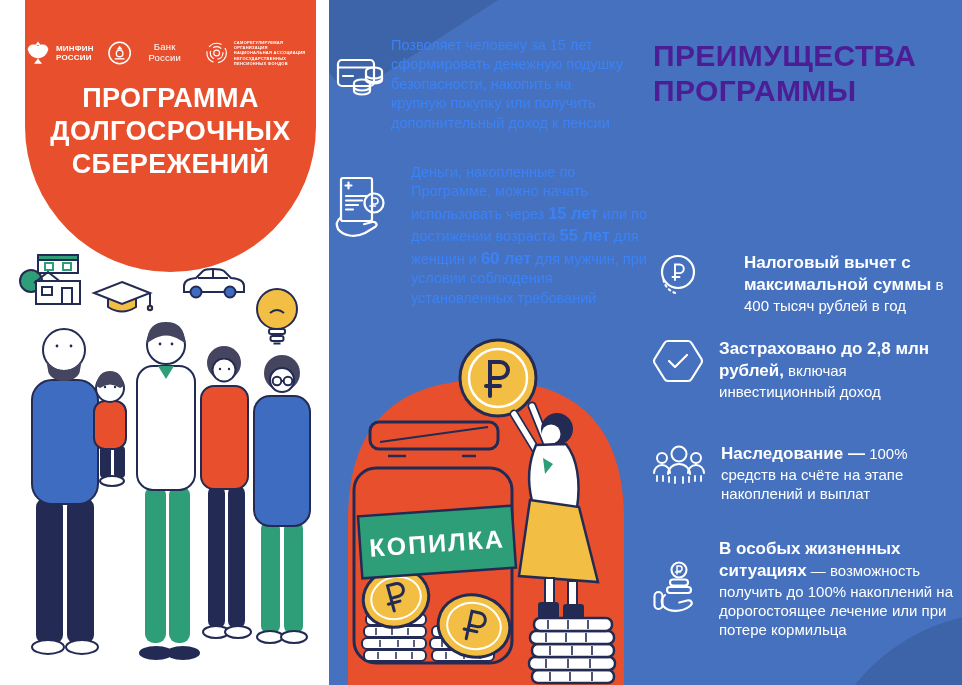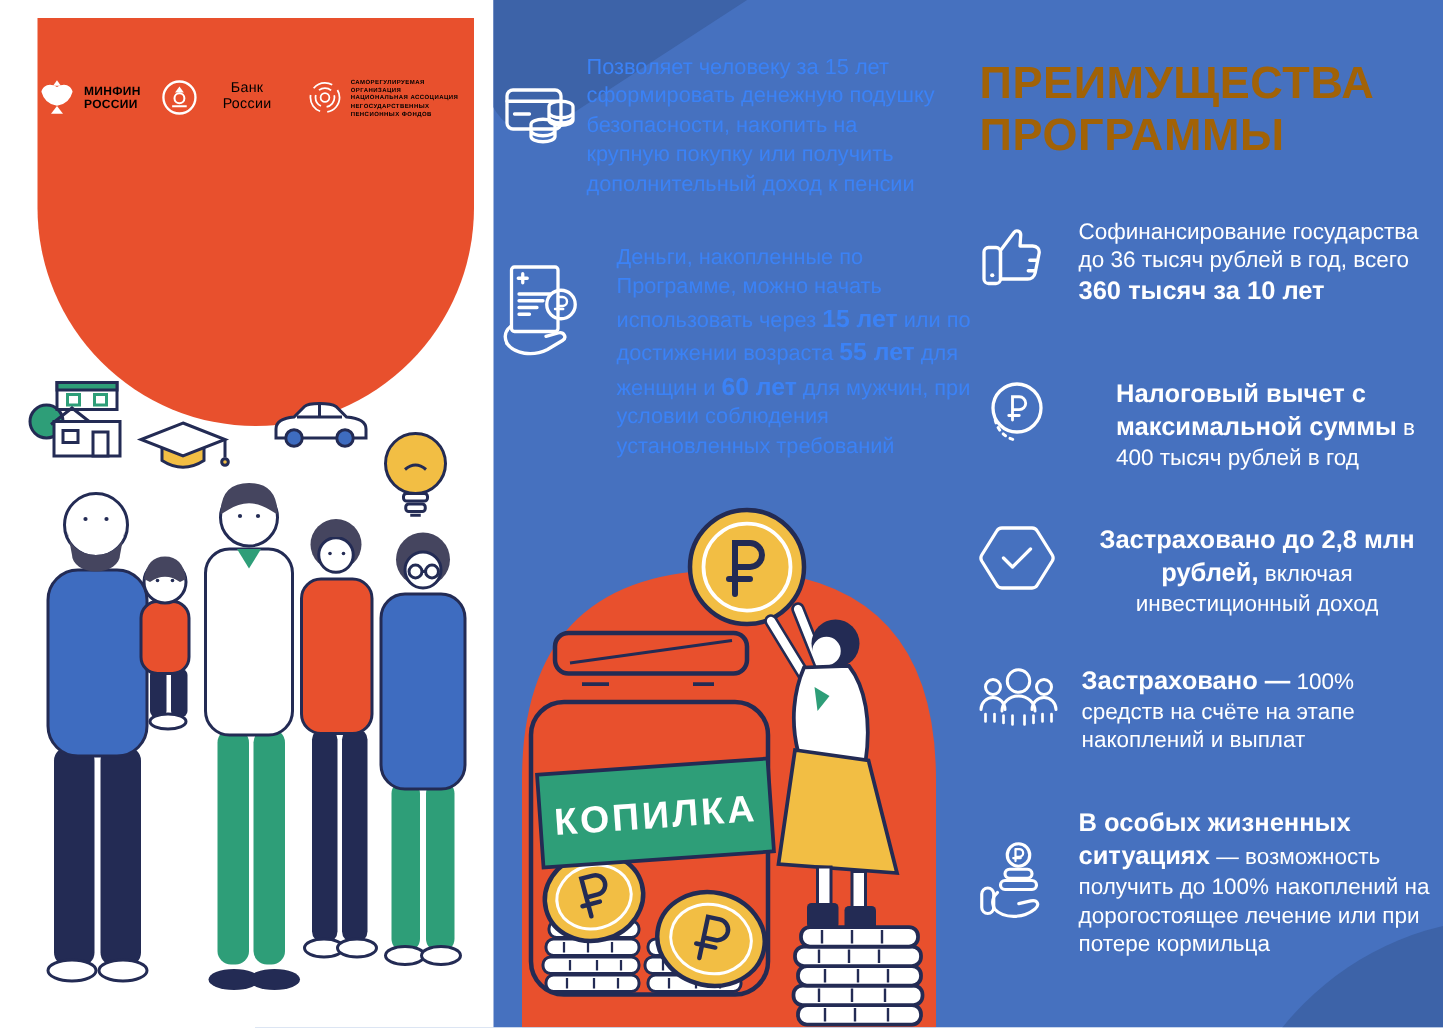--- a/index.html
+++ b/index.html
@@ -6,42 +6,42 @@
   *{box-sizing:border-box;}
   #poster{
     position:relative;width:962px;height:685px;overflow:hidden;
     font-family:"Liberation Sans","DejaVu Sans",sans-serif;background:#ffffff;
   }
   
   .blue-panel{position:absolute;left:329px;top:0;width:633px;height:685px;background:#4671BF;overflow:hidden;}
   .deco-top{position:absolute;left:-35px;top:-78px;width:250px;height:118px;background:#3D63A8;border-radius:28px;transform:rotate(-33deg);}
   .deco-blob{position:absolute;left:483px;top:612px;width:390px;height:390px;background:#3D63A8;border-radius:50%;}
   
-  .badge{position:absolute;left:25px;top:0;width:291px;height:272px;background:#E8502D;border-radius:0 0 146px 146px;color:#000000;margin-top:12px;}
+  .badge{position:absolute;left:25px;top:0;width:291px;height:272px;background:#E8502D;border-radius:0 0 146px 146px;color:#ffffff;}
   .logos{display:flex;justify-content:center;align-items:center;gap:13px;padding-top:40px;}
   .logo{display:flex;align-items:center;gap:5px;}
   .logo-text{font-size:8px;font-weight:700;line-height:1.15;white-space:pre-line;letter-spacing:.2px;}
   .logo-text.cbr{font-size:9.5px;font-weight:400;text-align:center;}
   .logo-text.napf{font-size:4px;line-height:1.3;letter-spacing:.3px;font-weight:700;}
   .badge-title{margin-top:16px;text-align:center;font-size:27px;font-weight:800;line-height:1.22;letter-spacing:.4px;padding:0 8px;}
   
   .mico{position:absolute;}
   .mtext{position:absolute;color:#3b82f6;font-size:14.5px;line-height:1.34;margin:0;}
   .mtext b{font-size:16.5px;font-weight:700;}
   .mtext1{left:391px;top:36px;width:237px;}
   .mtext2{left:391px;top:163px;width:242px;margin-left:20px;}
   .mico1{left:336px;top:54px;}
   .mico2{left:331px;top:175px;}
   
-  .adv-title{position:absolute;left:653px;top:38px;width:300px;color:#a16207;font-size:30px;font-weight:800;line-height:1.17;letter-spacing:.4px;margin:0;}
+  .adv-title{position:absolute;left:653px;top:38px;width:300px;color:#4c1d95;font-size:30px;font-weight:800;line-height:1.17;letter-spacing:.4px;margin:0;}
   .bi{position:absolute;left:652px;width:305px;display:flex;gap:15px;align-items:flex-start;}
   .bi .ic{flex:0 0 52px;display:flex;justify-content:center;}
   .btext{margin:0;color:#fff;font-size:15px;line-height:1.28;}
   .btext b{font-size:17px;font-weight:700;}
-  .bi1{top:145px;} .bi2{top:252px;gap:40px;} .bi3{top:349px;text-align:center;} .bi4{top:443px;} .bi5{top:538px;align-items:center;}
+  .bi1{top:145px;} .bi2{top:252px;gap:40px;} .bi3{top:338px;} .bi4{top:443px;} .bi5{top:538px;align-items:center;}
   
   .family-svg{position:absolute;left:0;top:240px;}
   .jar-svg{position:absolute;left:340px;top:330px;}
   svg text{font-family:"Liberation Sans","DejaVu Sans",sans-serif;}
 </style>
 </head>
 <body>
 
 <div id="poster">
 
@@ -75,20 +75,21 @@
           <circle cx="12" cy="12" r="10" fill="none" stroke="#fff" stroke-width="1.2" stroke-dasharray="14 5"></circle>
           <circle cx="12" cy="12" r="6.5" fill="none" stroke="#fff" stroke-width="1.2" stroke-dasharray="9 4"></circle>
           <circle cx="12" cy="12" r="3" fill="none" stroke="#fff" stroke-width="1.2"></circle>
         </svg>
         <div class="logo-text napf">САМОРЕГУЛИРУЕМАЯ ОРГАНИЗАЦИЯ
 НАЦИОНАЛЬНАЯ АССОЦИАЦИЯ
 НЕГОСУДАРСТВЕННЫХ
 ПЕНСИОННЫХ ФОНДОВ</div>
       </div>
     </div>
+    <div class="badge-title">ПРОГРАММА ДОЛГОСРОЧНЫХ СБЕРЕЖЕНИЙ</div>
   </div>
 
   <svg class="family-svg" width="330" height="445" viewBox="0 0 330 445">
 
     <g stroke="#232B54" stroke-width="2" fill="none" transform="translate(24,14)">
       <circle cx="7" cy="27" r="11" fill="#2E9E78"></circle>
       <rect x="14" y="1" width="40" height="18" fill="#fff"></rect>
       <rect x="14" y="1" width="40" height="5" fill="#2E9E78"></rect>
       <rect x="21" y="9" width="8" height="7" stroke="#2E9E78"></rect>
       <rect x="39" y="9" width="8" height="7" stroke="#2E9E78"></rect>
@@ -268,31 +269,20 @@
         <rect x="189" y="327" width="86" height="13" rx="6"></rect>
       <rect x="192" y="314" width="82" height="13" rx="6"></rect>
         <rect x="190" y="301" width="84" height="13" rx="6"></rect>
       <rect x="194" y="288" width="78" height="13" rx="6"></rect>
       <path d="M208,290 v9 M228,290 v9 M248,290 v9 M206,303 v9 M226,303 v9 M246,303 v9 M210,316 v9 M232,316 v9 M252,316 v9 M206,329 v9 M228,329 v9 M250,329 v9 M210,342 v9 M230,342 v9 M252,342 v9" stroke-width="1.6"></path>
     </g>
   </svg>
 
   <h1 class="adv-title">ПРЕИМУЩЕСТВА ПРОГРАММЫ</h1>
 
-  <div class="bi bi1">
-    <span class="ic">
-      <svg width="50" height="48" viewBox="0 0 50 48" fill="none" stroke="#fff" stroke-width="2.2" stroke-linecap="round" stroke-linejoin="round">
-        <rect x="3" y="20" width="11" height="24" rx="3"></rect>
-        <circle cx="8.5" cy="38.5" r="1.4" fill="#fff" stroke="none"></circle>
-        <path d="M14,22 L23,10 c1.5,-2 4.5,-1 4.5,1.5 L27,19 h8.5 c2.8,0 4.8,2.2 4.2,5 l-2.6,13 c-.5,2.4 -2.6,4 -5,4 H14 Z"></path>
-        <path d="M38,28.5 h-4.5 M37,35.5 h-4.5"></path>
-      </svg>
-    </span>
-    <p class="btext"><span>Софинансирование государства до 36 тысяч рублей в год, всего </span><b>360 тысяч за 10 лет</b><span></span></p>
-  </div>
 
   <div class="bi bi2">
     <span class="ic">
       <svg width="48" height="48" viewBox="0 0 48 48" fill="none" stroke="#fff" stroke-width="2.2" stroke-linecap="round">
         <circle cx="24" cy="20" r="16"></circle>
         <path d="M21,28 V12.5 h4.5 a4.3,4.3 0 0 1 0,8.6 h-4.5 M18.5,25 h7" stroke-width="1.9"></path>
         <path d="M9.5,28 a17,17 0 0 0 12,13" stroke-dasharray="2 3.4" stroke-width="2"></path>
       </svg>
     </span>
     <p class="btext"><span></span><b>Налоговый вычет с максимальной суммы</b><span> в 400 тысяч рублей в год</span></p>
@@ -313,21 +303,21 @@
       <svg width="54" height="42" viewBox="0 0 54 42" fill="none" stroke="#fff" stroke-width="2" stroke-linecap="round">
         <circle cx="10" cy="15" r="5"></circle>
         <path d="M2,30 a8,8 0 0 1 16,0"></path>
         <circle cx="44" cy="15" r="5"></circle>
         <path d="M36,30 a8,8 0 0 1 16,0"></path>
         <circle cx="27" cy="11" r="7.5"></circle>
         <path d="M16,31 a11,10 0 0 1 22,0"></path>
         <path d="M5,33 v5 M11,33 v5 M17,34 v5 M23,34 v6 M31,34 v6 M37,34 v5 M43,33 v5 M49,33 v5" stroke-width="1.8"></path>
       </svg>
     </span>
-    <p class="btext"><span></span><b>Застраховано —</b><span> 100% средств на счёте на этапе накоплений и выплат</span></p>
+    <p class="btext"><span></span><b>Наследование —</b><span> 100% средств на счёте на этапе накоплений и выплат</span></p>
   </div>
 
   <div class="bi bi5">
     <span class="ic">
       <svg width="50" height="56" viewBox="0 0 50 56" fill="none" stroke="#fff" stroke-width="2.1" stroke-linecap="round" stroke-linejoin="round">
         <circle cx="26" cy="9" r="7.5"></circle>
         <path d="M24,13 V5 h2.5 a2.6,2.6 0 0 1 0,5.2 h-2.5 M22.5,11 h5" stroke-width="1.5"></path>
         <rect x="17" y="18.5" width="18" height="6" rx="3"></rect>
         <rect x="14" y="26" width="24" height="6" rx="3"></rect>
         <path d="M10,45 c6,6.5 19,6.5 27,0 c3.4,-2.8 1.6,-6.4 -2.8,-5.4 l-8,1.8"></path>

